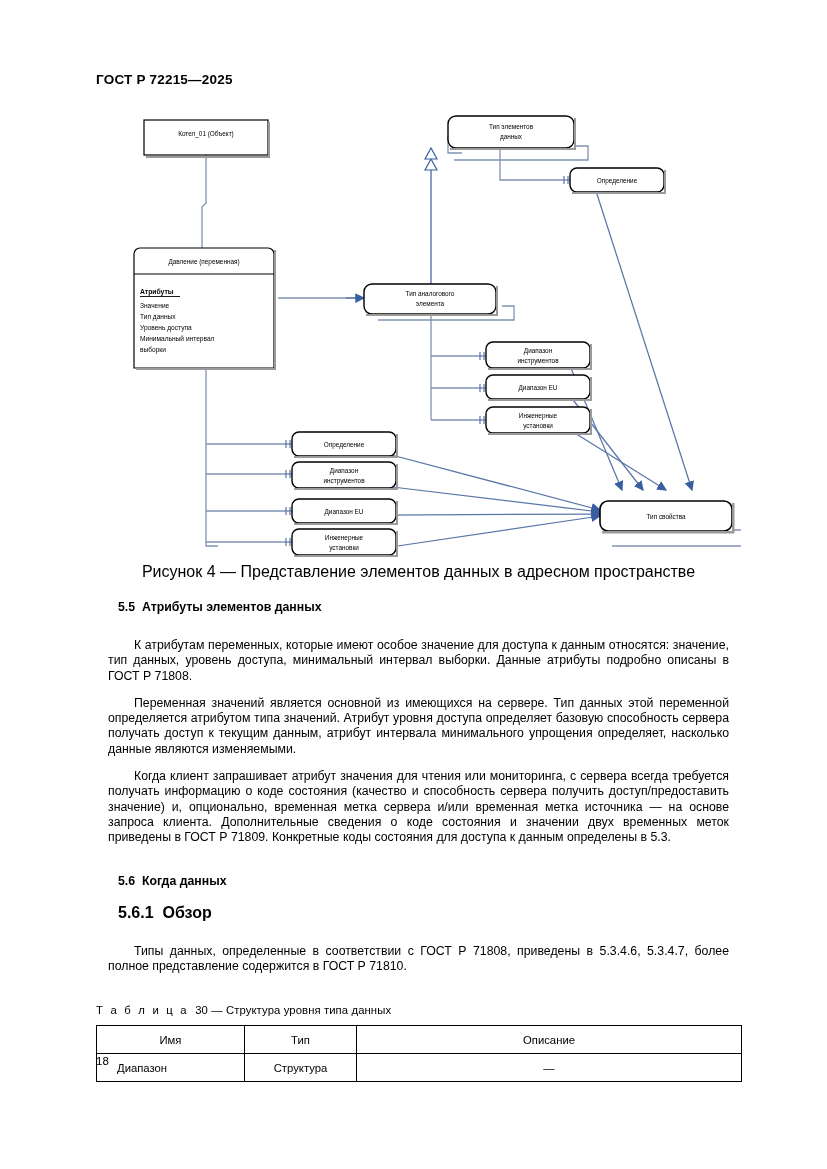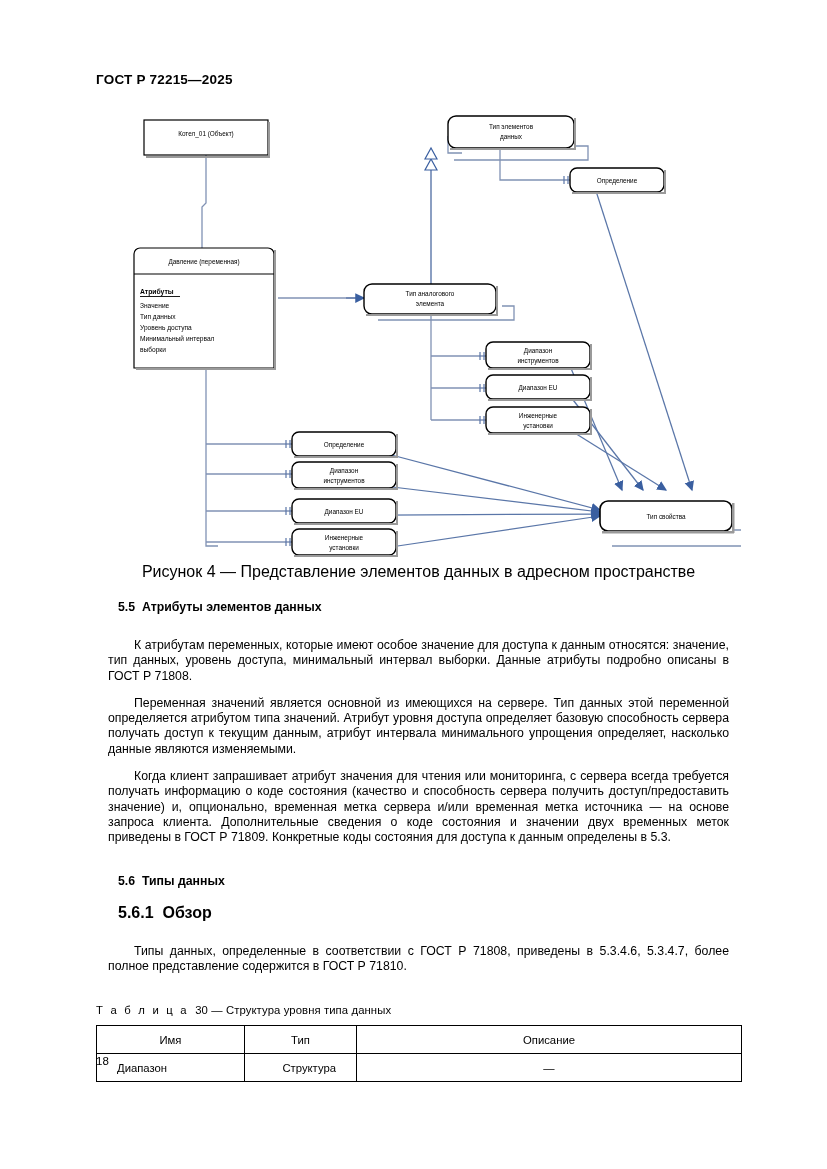--- a/index.html
+++ b/index.html
@@ -103,21 +103,21 @@
   }
   table.gost th, table.gost td {
     border: 1px solid #000000;
     font-size: 11.3px;
     font-weight: normal;
     height: 27px;
     padding: 0 20px;
   }
   table.gost th { text-align: center; }
   table.gost td.c-name { text-align: left; }
-  table.gost td.c-type { text-align: right; }
+  table.gost td.c-type { text-align: center; }
   table.gost td.c-desc { text-align: center; }
 
   .page-num {
     position: absolute;
     left: 96px;
     top: 1055px;
     font-size: 11.5px;
   }
 
   
@@ -337,21 +337,21 @@
       <span>5.5</span>&nbsp;&nbsp;<span>Атрибуты элементов данных</span>
     </h2>
     <div class="sp-12"></div>
 
     <p class="para">К атрибутам переменных, которые имеют особое значение для доступа к данным относятся: значение, тип данных, уровень доступа, минимальный интервал выборки. Данные атрибуты подробно описаны в ГОСТ Р 71808.</p>
     <p class="para">Переменная значений является основной из имеющихся на сервере. Тип данных этой переменной определяется атрибутом типа значений. Атрибут уровня доступа определяет базовую способность сервера получать доступ к текущим данным, атрибут интервала минимального упрощения определяет, насколько данные являются изменяемыми.</p>
     <p class="para">Когда клиент запрашивает атрибут значения для чтения или мониторинга, с сервера всегда требуется получать информацию о коде состояния (качество и способность сервера получить доступ/предоставить значение) и, опционально, временная метка сервера и/или временная метка источника — на основе запроса клиента. Дополнительные сведения о коде состояния и значении двух временных меток приведены в ГОСТ Р 71809. Конкретные коды состояния для доступа к данным определены в 5.3.</p>
 
     <div class="sp-16"></div>
     <h2 class="sec">
-      <span>5.6</span>&nbsp;&nbsp;<span>Типы данных</span>
+      <span>5.6</span>&nbsp;&nbsp;<span>Когда данных</span>
     </h2>
 
     <div class="sp-16"></div>
     <h3 class="sec-sub">
       <span>5.6.1</span>&nbsp;&nbsp;<span>Обзор</span>
     </h3>
     <div class="sp-10"></div>
 
     <p class="para">Типы данных, определенные в соответствии с ГОСТ Р 71808, приведены в 5.3.4.6, 5.3.4.7, более полное представление содержится в ГОСТ Р 71810.</p>
 

